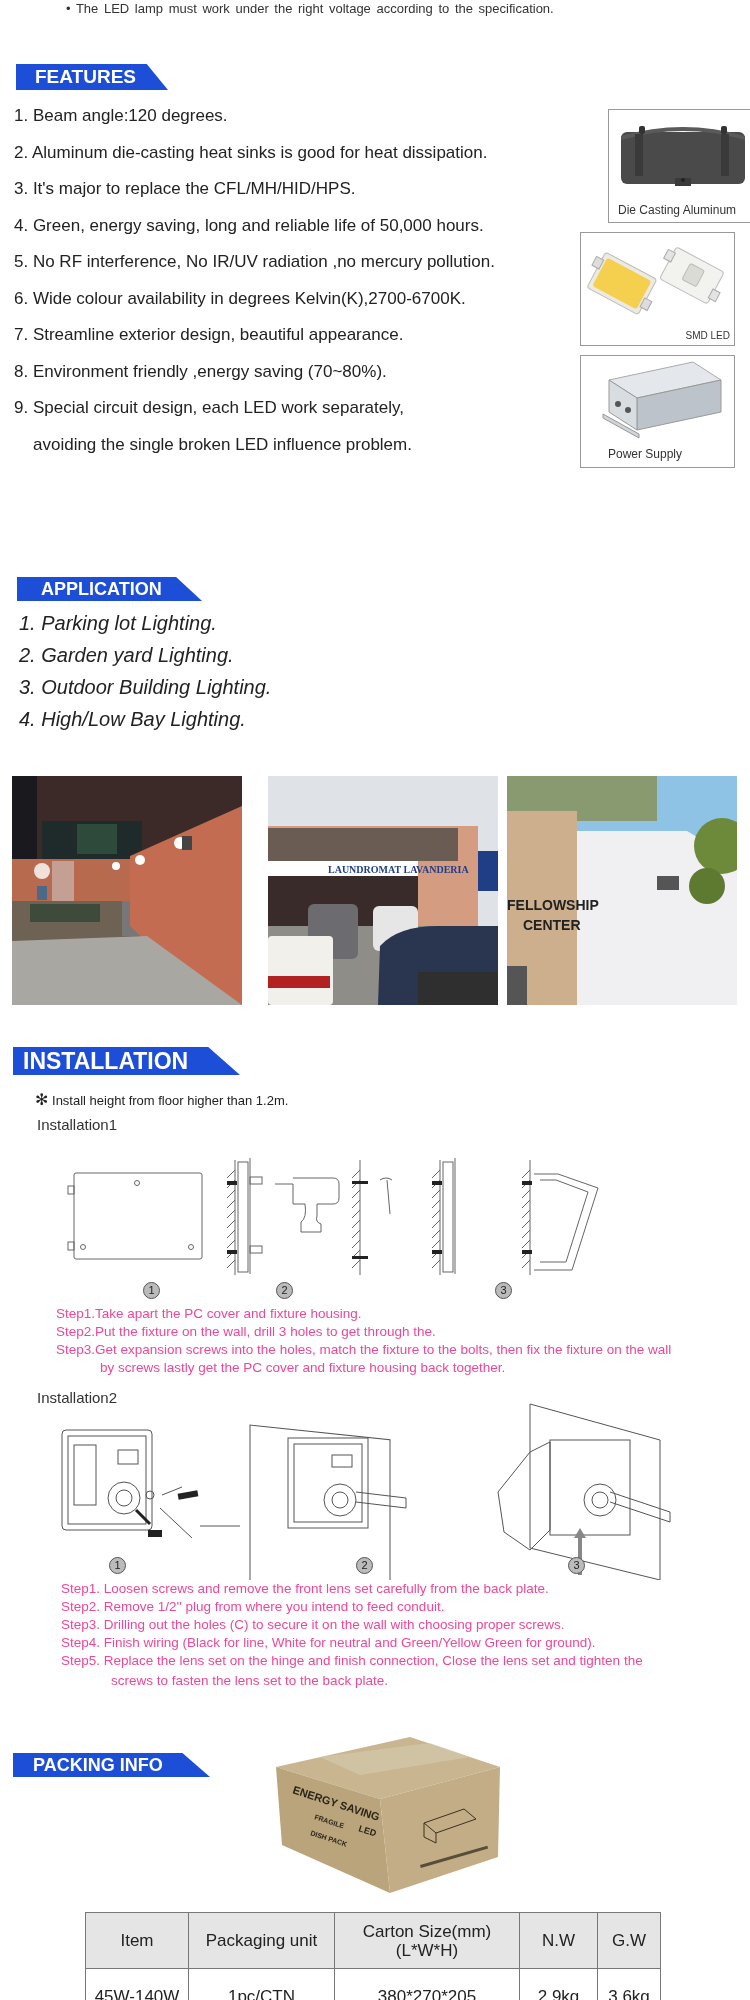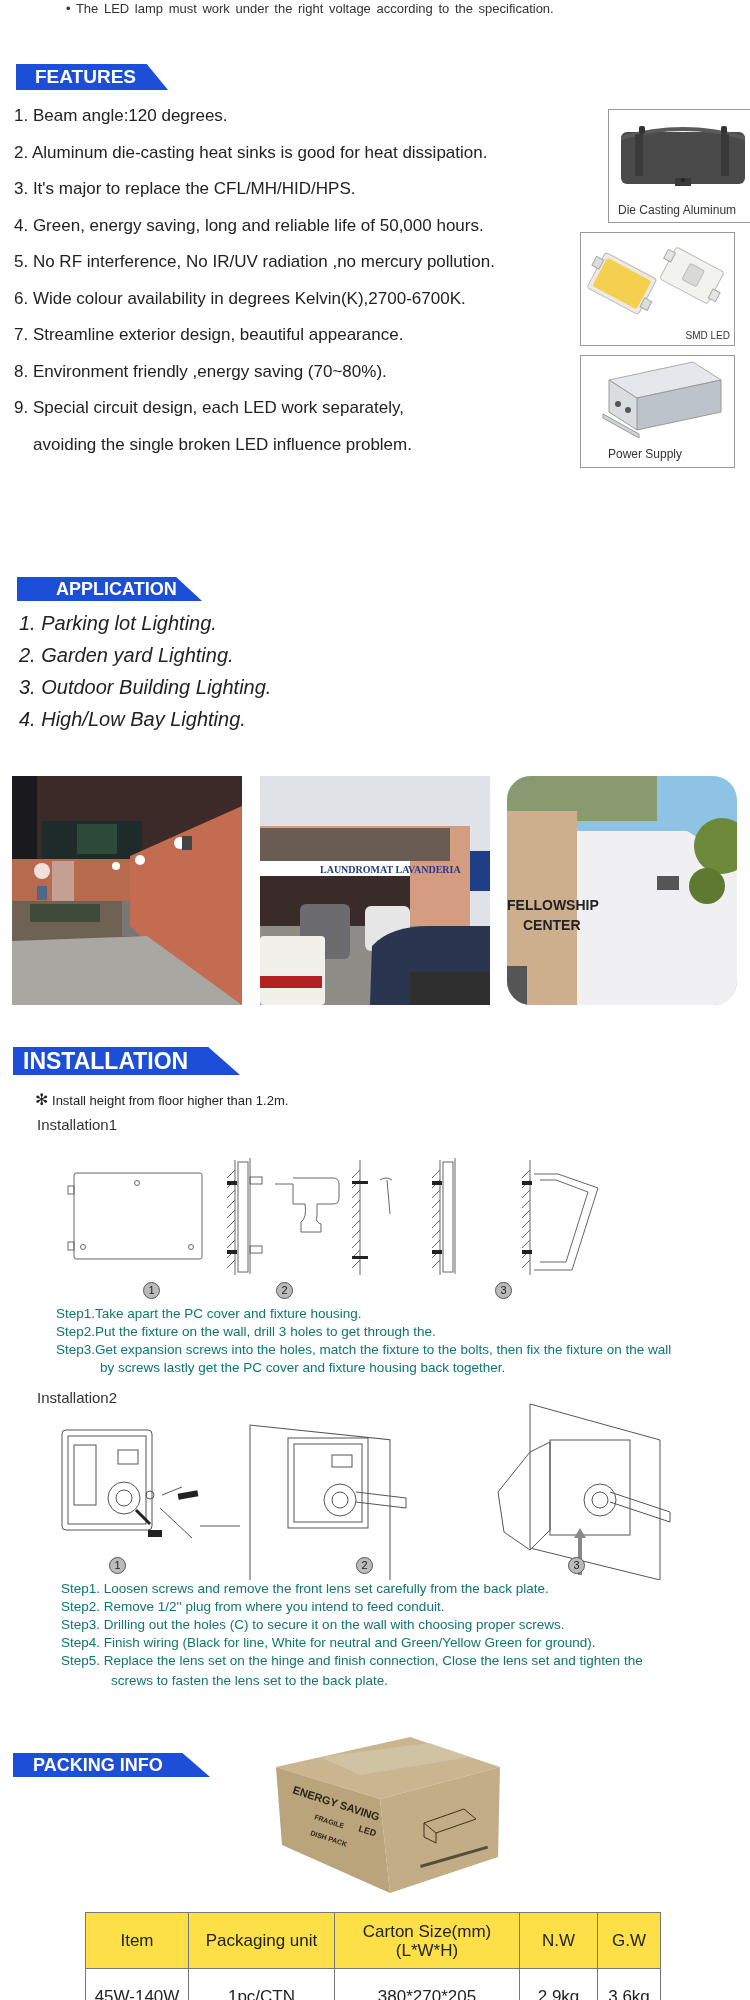--- a/index.html
+++ b/index.html
@@ -10,26 +10,26 @@
   .feat-list{left:14px;top:104px;font-size:17px;color:#222;}
   .feat-list div{height:36.5px;line-height:24px;}
   .feat-list .indent{padding-left:19px;}
   .imgbox{position:absolute;left:580px;width:155px;border:1px solid #999;box-sizing:border-box;background:#fff;}
   .imgbox .cap{position:absolute;font-size:12px;color:#333;}
   .app-list{left:19px;top:612px;font-size:20px;color:#222;font-style:italic;}
   .app-list div{height:32px;line-height:22px;}
   .photo{position:absolute;top:776px;width:230px;height:229px;overflow:hidden;}
   .inst-note{left:35px;top:1090px;font-size:13px;color:#222;}
   .inst-sub{font-size:15px;color:#333;}
-  .steps{font-size:13.5px;color:#0f766e;line-height:18px;}
+  .steps{font-size:13.5px;color:#ec4899;line-height:18px;}
   .steps .cont{padding-left:44px;}
   .circle-num{position:absolute;width:15px;height:15px;border-radius:50%;background:#bbb;border:1px solid #555;font-size:11px;line-height:15px;text-align:center;color:#222;}
   table.pack{position:absolute;left:85px;top:1912px;border-collapse:collapse;font-size:17px;color:#222;}
   table.pack th,table.pack td{border:1px solid #777;text-align:center;font-weight:normal;}
-  table.pack th{background:#fde047;height:53px;line-height:19px;}
+  table.pack th{background:#e5e5e5;height:53px;line-height:19px;}
   table.pack td{height:55px;vertical-align:top;padding-top:18px;}
 </style>
 </head>
 <body>
 
 <div class="abs note-top">• The LED lamp must work under the right voltage according to the specification.</div>
 
 <div class="banner" style="left:16px;top:64px;width:152px;font-size:19px;padding-left:19px;">
   <span>FEATURES</span>
 </div>
@@ -84,21 +84,21 @@
     <polygon points="28,24 112,6 140,24 56,42" fill="#e4e8ec" stroke="#aaa"></polygon>
     <polygon points="56,42 140,24 140,56 56,74" fill="#bcc3ca" stroke="#999"></polygon>
     <polygon points="28,24 56,42 56,74 28,56" fill="#d8dde2" stroke="#999"></polygon>
     <circle cx="37" cy="48" r="3" fill="#555"></circle>
     <circle cx="47" cy="54" r="3" fill="#555"></circle>
     <polygon points="22,58 58,78 58,82 22,62" fill="#cfd4d8" stroke="#999"></polygon>
   </svg>
   <span class="cap" style="left:27px;top:91px;">Power Supply</span>
 </div>
 
-<div class="banner" style="left:17px;top:577px;width:185px;height:24px;font-size:18px;padding-left:39px;">
+<div class="banner" style="left:17px;top:577px;width:185px;height:24px;font-size:18px;padding-left:24px;">
   <span>APPLICATION</span>
 </div>
 
 <div class="abs app-list">
   <div>1. Parking lot  Lighting.</div>
   <div>2. Garden yard Lighting.</div>
   <div>3. Outdoor Building Lighting.</div>
   <div>4. High/Low Bay Lighting.</div>
 </div>
 
@@ -117,40 +117,40 @@
     <polygon points="118,80 230,30 230,229 200,229 118,150" fill="#c46c52"></polygon>
     <polygon points="0,165 135,160 230,229 0,229" fill="#a9a7a2"></polygon>
     <circle cx="128" cy="84" r="5" fill="#fff"></circle>
     <circle cx="168" cy="67" r="6" fill="#fff"></circle>
     <rect x="170" y="60" width="10" height="14" fill="#444"></rect>
     <circle cx="30" cy="95" r="8" fill="#fff" opacity=".8"></circle>
     <circle cx="104" cy="90" r="4" fill="#fff"></circle>
   </svg>
 </div>
 
-<div class="photo" style="left:260px;">
+<div class="photo" style="left:268px;">
   <svg width="230" height="229" viewBox="0 0 230 229">
     <rect width="230" height="229" fill="#dfe3e8"></rect>
     <rect x="0" y="50" width="210" height="110" fill="#d49c80"></rect>
     <polygon points="0,52 190,52 190,85 0,85" fill="#6a5c52"></polygon>
     <rect x="0" y="85" width="150" height="15" fill="#fff"></rect>
     <text x="60" y="97" font-family="Liberation Serif, serif" font-size="10" font-weight="bold" fill="#1d3d8a">LAUNDROMAT LAVANDERIA</text>
     <rect x="0" y="100" width="150" height="55" fill="#3a2b2b"></rect>
     <rect x="210" y="75" width="20" height="40" fill="#1f3e86"></rect>
     <rect x="0" y="150" width="230" height="79" fill="#8f8d88"></rect>
     <rect x="40" y="128" width="50" height="55" rx="6" fill="#6c6c70"></rect>
     <rect x="105" y="130" width="45" height="45" rx="6" fill="#e6e6e6"></rect>
     <rect x="0" y="160" width="65" height="69" rx="4" fill="#f2f0ea"></rect>
     <rect x="0" y="200" width="62" height="12" fill="#b22222"></rect>
     <path d="M110 229 L112 170 Q130 150 170 150 L230 150 L230 229Z" fill="#2a3550"></path>
     <rect x="150" y="196" width="80" height="33" fill="#2f2f2f"></rect>
   </svg>
 </div>
 
-<div class="photo" style="left:507px;border-radius:24px;">
+<div class="photo" style="left:507px;">
   <svg width="230" height="229" viewBox="0 0 230 229">
     <rect width="230" height="229" fill="#8ec3e6"></rect>
     <rect x="0" y="0" width="150" height="45" fill="#8a9a70"></rect>
     <rect x="0" y="35" width="70" height="194" fill="#cdaf8e"></rect>
     <polygon points="70,55 180,55 230,85 230,229 70,229" fill="#f0f0f2"></polygon>
     <circle cx="215" cy="70" r="28" fill="#6d8a3a"></circle>
     <circle cx="200" cy="110" r="18" fill="#5d7a30"></circle>
     <text x="0" y="134" font-family="Liberation Sans, sans-serif" font-size="14" font-weight="bold" fill="#222">FELLOWSHIP</text>
     <text x="16" y="154" font-family="Liberation Sans, sans-serif" font-size="14" font-weight="bold" fill="#222">CENTER</text>
     <rect x="150" y="100" width="22" height="14" fill="#555"></rect>

